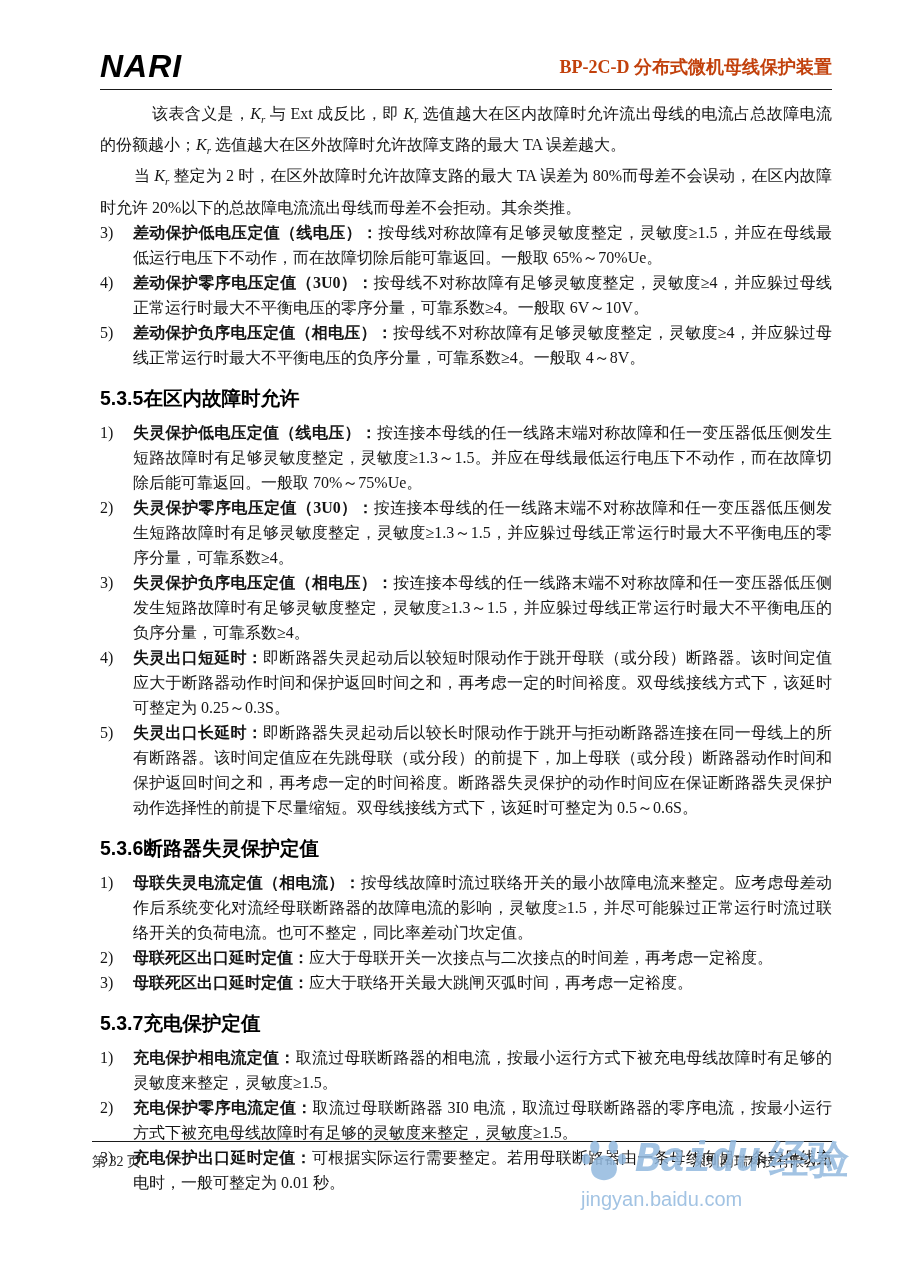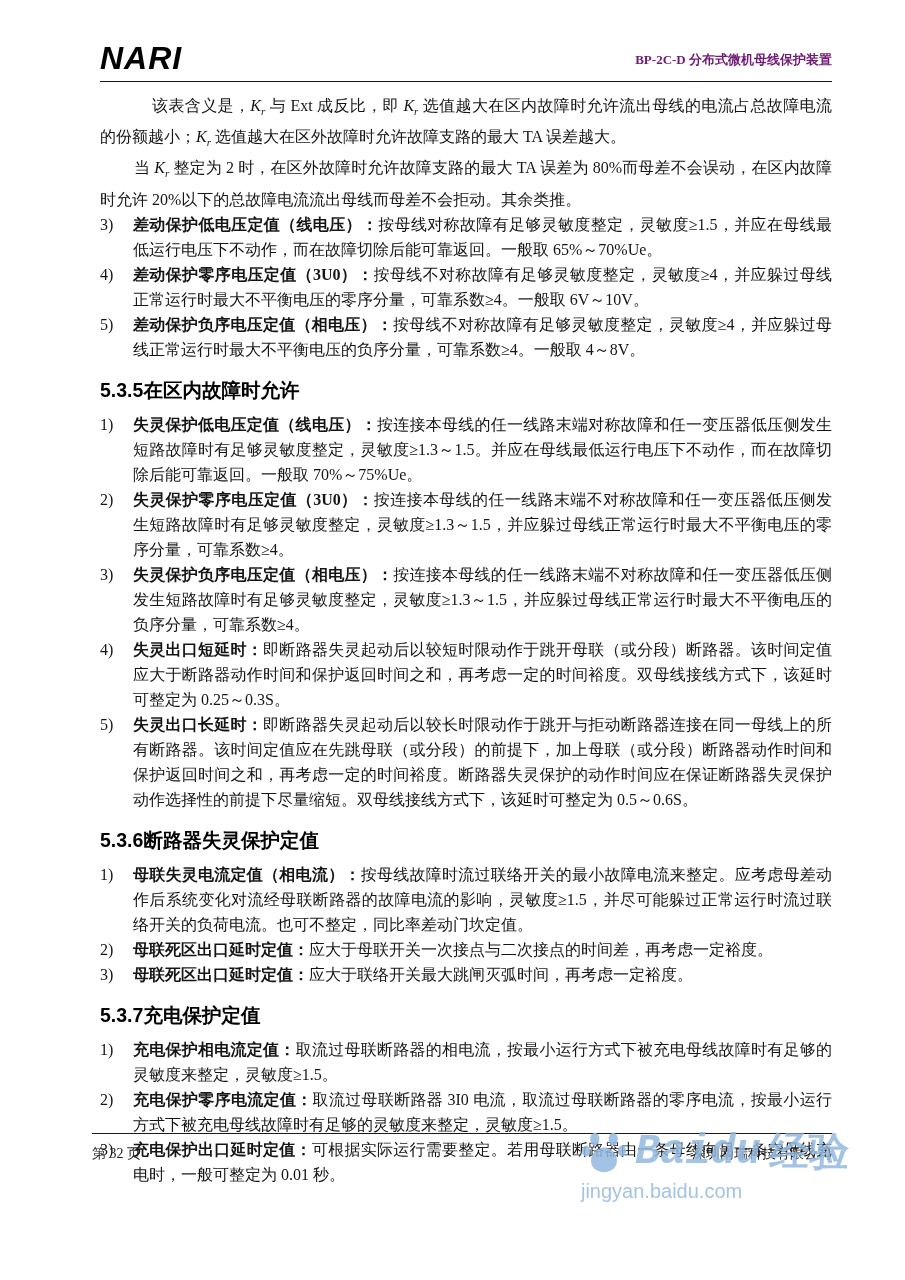--- a/index.html
+++ b/index.html
@@ -1,21 +1,21 @@
 <!DOCTYPE html>
 <html><head>
 <meta charset="utf-8">
 <style>
   * { box-sizing: border-box; }
   html, body { margin: 0; padding: 0; background: #ffffff; }
   .page {
     position: relative;
     width: 905px;
     height: 1216px;
-    margin: 0 auto;
+    margin: 8px auto;
     background: #ffffff;
     color: #151515;
     font-family: "Liberation Serif", "DejaVu Serif", serif;
     font-size: 16px;
     line-height: 25px;
     overflow: hidden;
   }
   
   .hdr {
     display: flex;
@@ -26,24 +26,24 @@
   .logo {
     font-family: "Liberation Sans", "DejaVu Sans", sans-serif;
     font-weight: 900;
     font-style: italic;
     font-size: 32px;
     line-height: 1;
     letter-spacing: 1px;
     color: #000;
   }
   .doc-title {
-    font-size: 13px;
+    font-size: 18px;
     font-weight: 700;
     padding-bottom: 2px;
-    color: #701a75;
+    color: #c2410c;
   }
   .hdr-rule {
     margin: 7px 73px 0 100px;
     border-top: 1.6px solid #1a1a1a;
     height: 0;
   }
   
   .bodyc {
     padding: 11px 73px 0 100px;
     text-align: justify;

